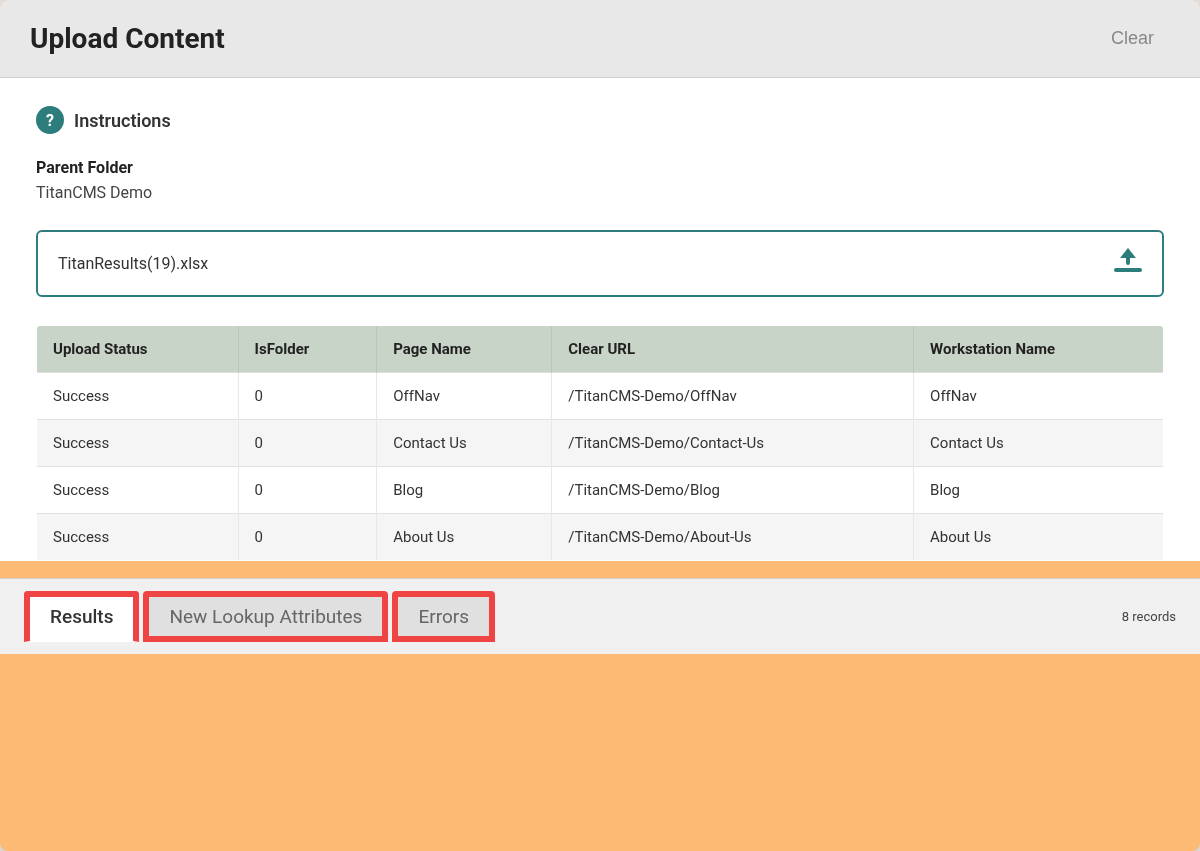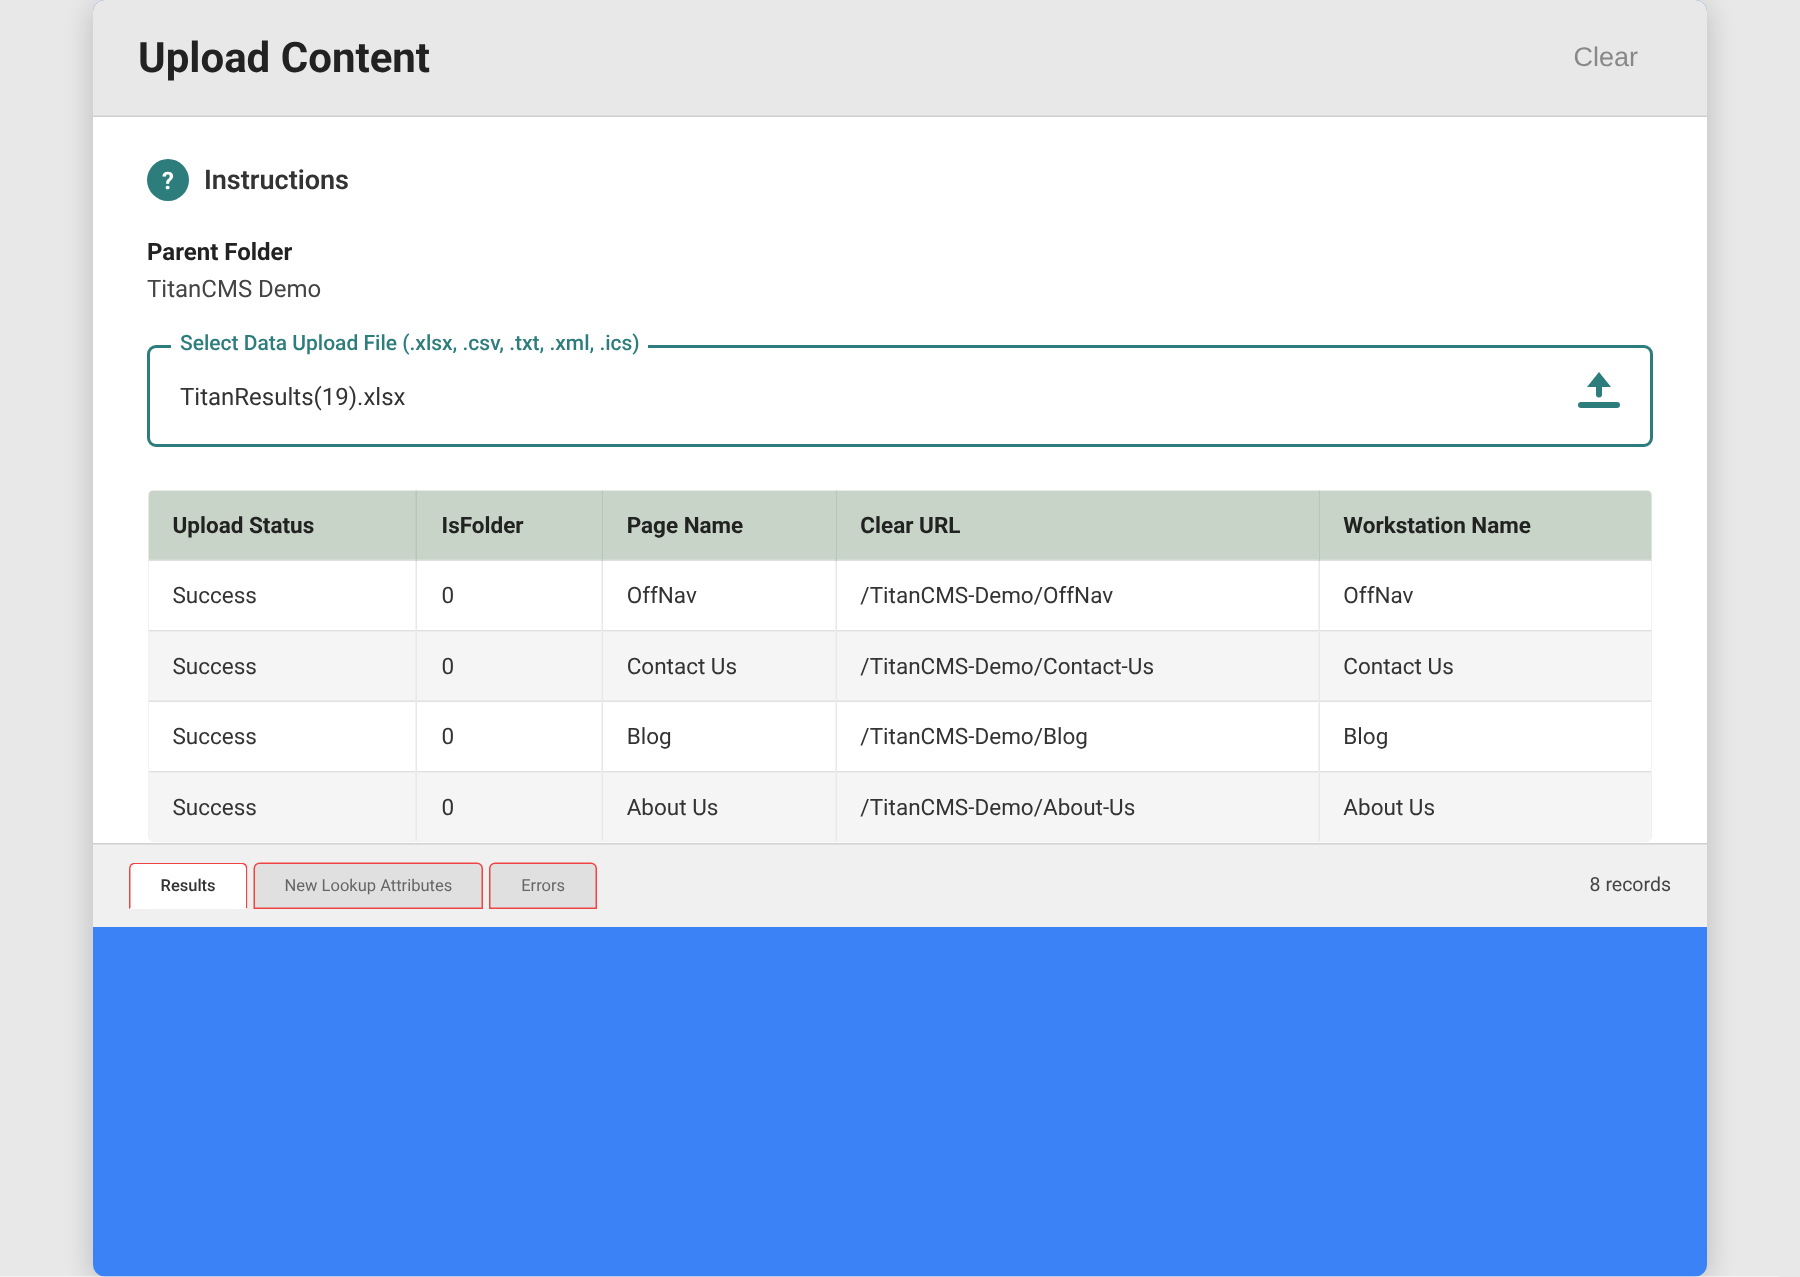--- a/index.html
+++ b/index.html
@@ -7,23 +7,23 @@
       font-family: -apple-system, BlinkMacSystemFont, 'Segoe UI', Roboto, sans-serif;
       background: #e8e8e8;
       display: flex;
       justify-content: center;
       align-items: flex-start;
       min-height: 851px;
       padding: 0;
     }
 
     .modal-container {
-      width: 1076px;
+      width: 1200px;
       min-height: 851px;
-      background: #3b82f6;
+      background: #fdba74;
       border-radius: 8px;
       overflow: hidden;
       box-shadow: 0 4px 20px rgba(0,0,0,0.2);
     }
 
     
     .modal-header {
       background: #e8e8e8;
       padding: 20px 30px;
       display: flex;
@@ -148,21 +148,21 @@
       color: #333;
     }
 
     .upload-file-icon {
       color: #2e7d7d;
       font-size: 22px;
     }
 
     
     .table-section {
-      margin-bottom: 0;
+      margin-bottom: 17px;
     }
 
     .data-table {
       width: 100%;
       border-collapse: collapse;
       border: 1px solid #d0d0d0;
       border-radius: 4px;
       overflow: hidden;
     }
 
@@ -227,22 +227,22 @@
       border-top: 1px solid #d0d0d0;
     }
 
     .tabs-left {
       display: flex;
       gap: 4px;
     }
 
     .tab-item {
       padding: 8px 20px;
-      font-size: 11px;
-      border: 1px solid #ef4444;
+      font-size: 19px;
+      border: 6px solid #ef4444;
       border-radius: 4px 4px 0 0;
       cursor: pointer;
       background: white;
       color: #333;
     }
 
     .tab-item.active {
       background: white;
       border-bottom: 1px solid white;
       font-weight: 500;
@@ -279,21 +279,20 @@
       <span class="instructions-label">Instructions</span>
     </div>
 
     <div class="parent-folder-section">
       <div class="parent-folder-label">Parent Folder</div>
       <div class="parent-folder-value">TitanCMS Demo</div>
     </div>
 
     <div class="file-upload-section">
       <div class="file-upload-border">
-        <span class="file-upload-legend">Select Data Upload File (.xlsx, .csv, .txt, .xml, .ics)</span>
         <span class="file-upload-filename">TitanResults(19).xlsx</span>
         <span class="upload-file-icon">
           <svg width="28" height="26" viewBox="0 0 28 26" fill="none" xmlns="http://www.w3.org/2000/svg">
             <rect x="0" y="20" width="28" height="4" rx="2" fill="#2e7d7d"></rect>
             <rect x="12" y="3" width="4" height="14" rx="2" fill="#2e7d7d"></rect>
             <polygon points="14,0 22,10 6,10" fill="#2e7d7d"></polygon>
           </svg>
         </span>
       </div>
     </div>

